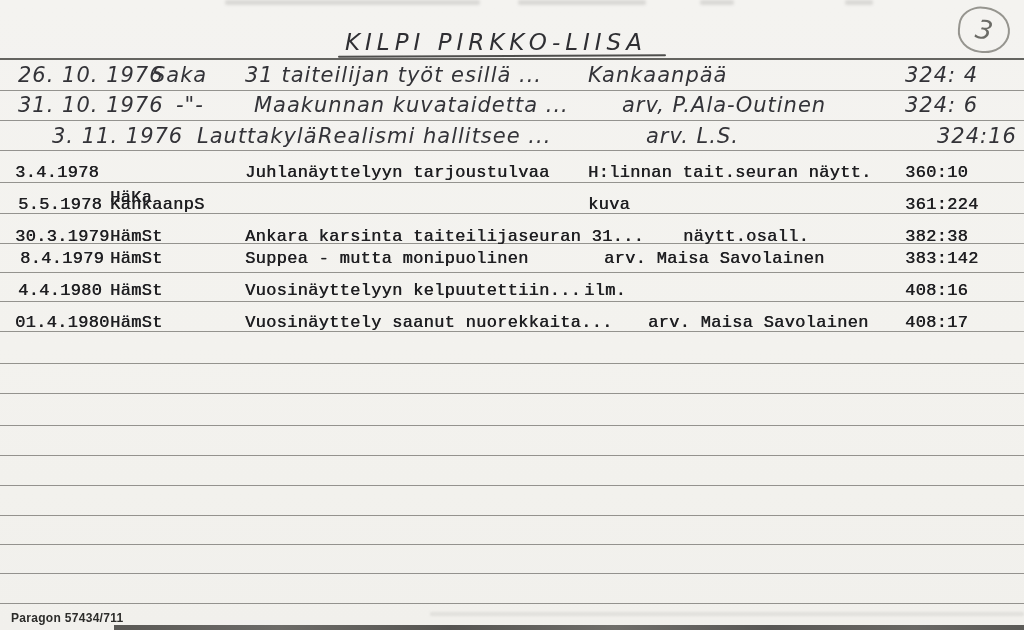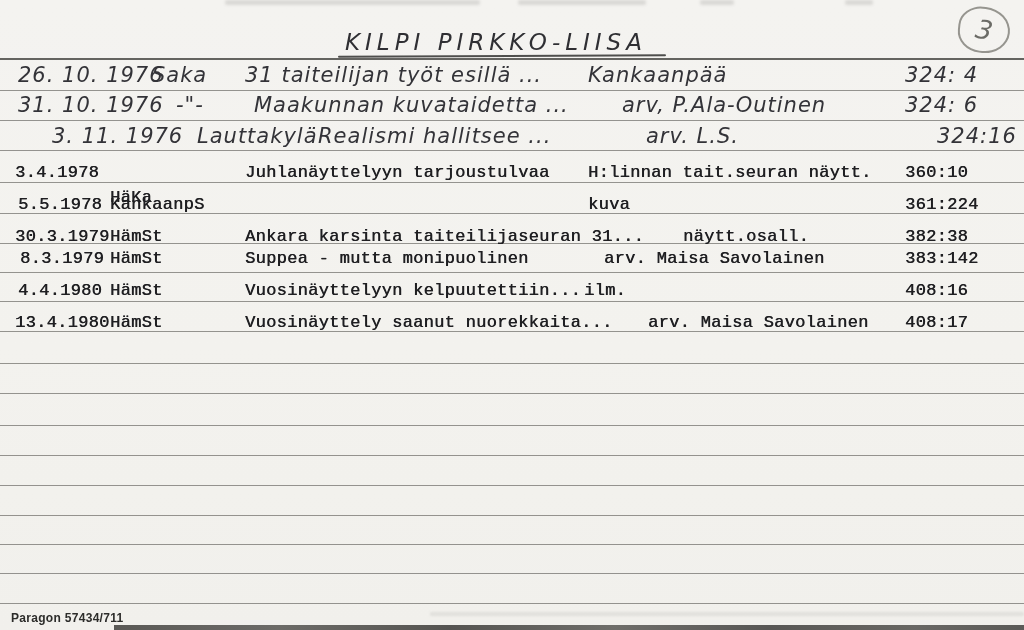--- a/index.html
+++ b/index.html
@@ -144,35 +144,35 @@
         <span style="left: 905px;">361:224</span>
       </div>
       <div class="row tw" style="top: 227px;">
         <span style="left: 15px;">30.3.1979</span>
         <span style="left: 110px;">HämSt</span>
         <span style="left: 245px;">Ankara karsinta taiteilijaseuran 31...</span>
         <span style="left: 683px;">näytt.osall.</span>
         <span style="left: 905px;">382:38</span>
       </div>
       <div class="row tw" style="top: 249px;">
-        <span style="left: 20px;">8.3.1979</span>
+        <span style="left: 20px;">8.4.1979</span>
         <span style="left: 110px;">HämSt</span>
         <span style="left: 245px;">Suppea - mutta monipuolinen</span>
         <span style="left: 604px;">arv. Maisa Savolainen</span>
         <span style="left: 905px;">383:142</span>
       </div>
       <div class="row tw" style="top: 281px;">
         <span style="left: 18px;">4.4.1980</span>
         <span style="left: 110px;">HämSt</span>
         <span style="left: 245px;">Vuosinäyttelyyn kelpuutettiin...</span>
         <span style="left: 584px;">ilm.</span>
         <span style="left: 905px;">408:16</span>
       </div>
       <div class="row tw" style="top: 313px;">
-        <span style="left: 15px;">13.4.1980</span>
+        <span style="left: 15px;">01.4.1980</span>
         <span style="left: 110px;">HämSt</span>
         <span style="left: 245px;">Vuosinäyttely saanut nuorekkaita...</span>
         <span style="left: 648px;">arv. Maisa Savolainen</span>
         <span style="left: 905px;">408:17</span>
       </div>
     </div>
 
   <div class="footer-imprint">Paragon 57434/711</div>
 
   <div class="bottom-band2"></div>

